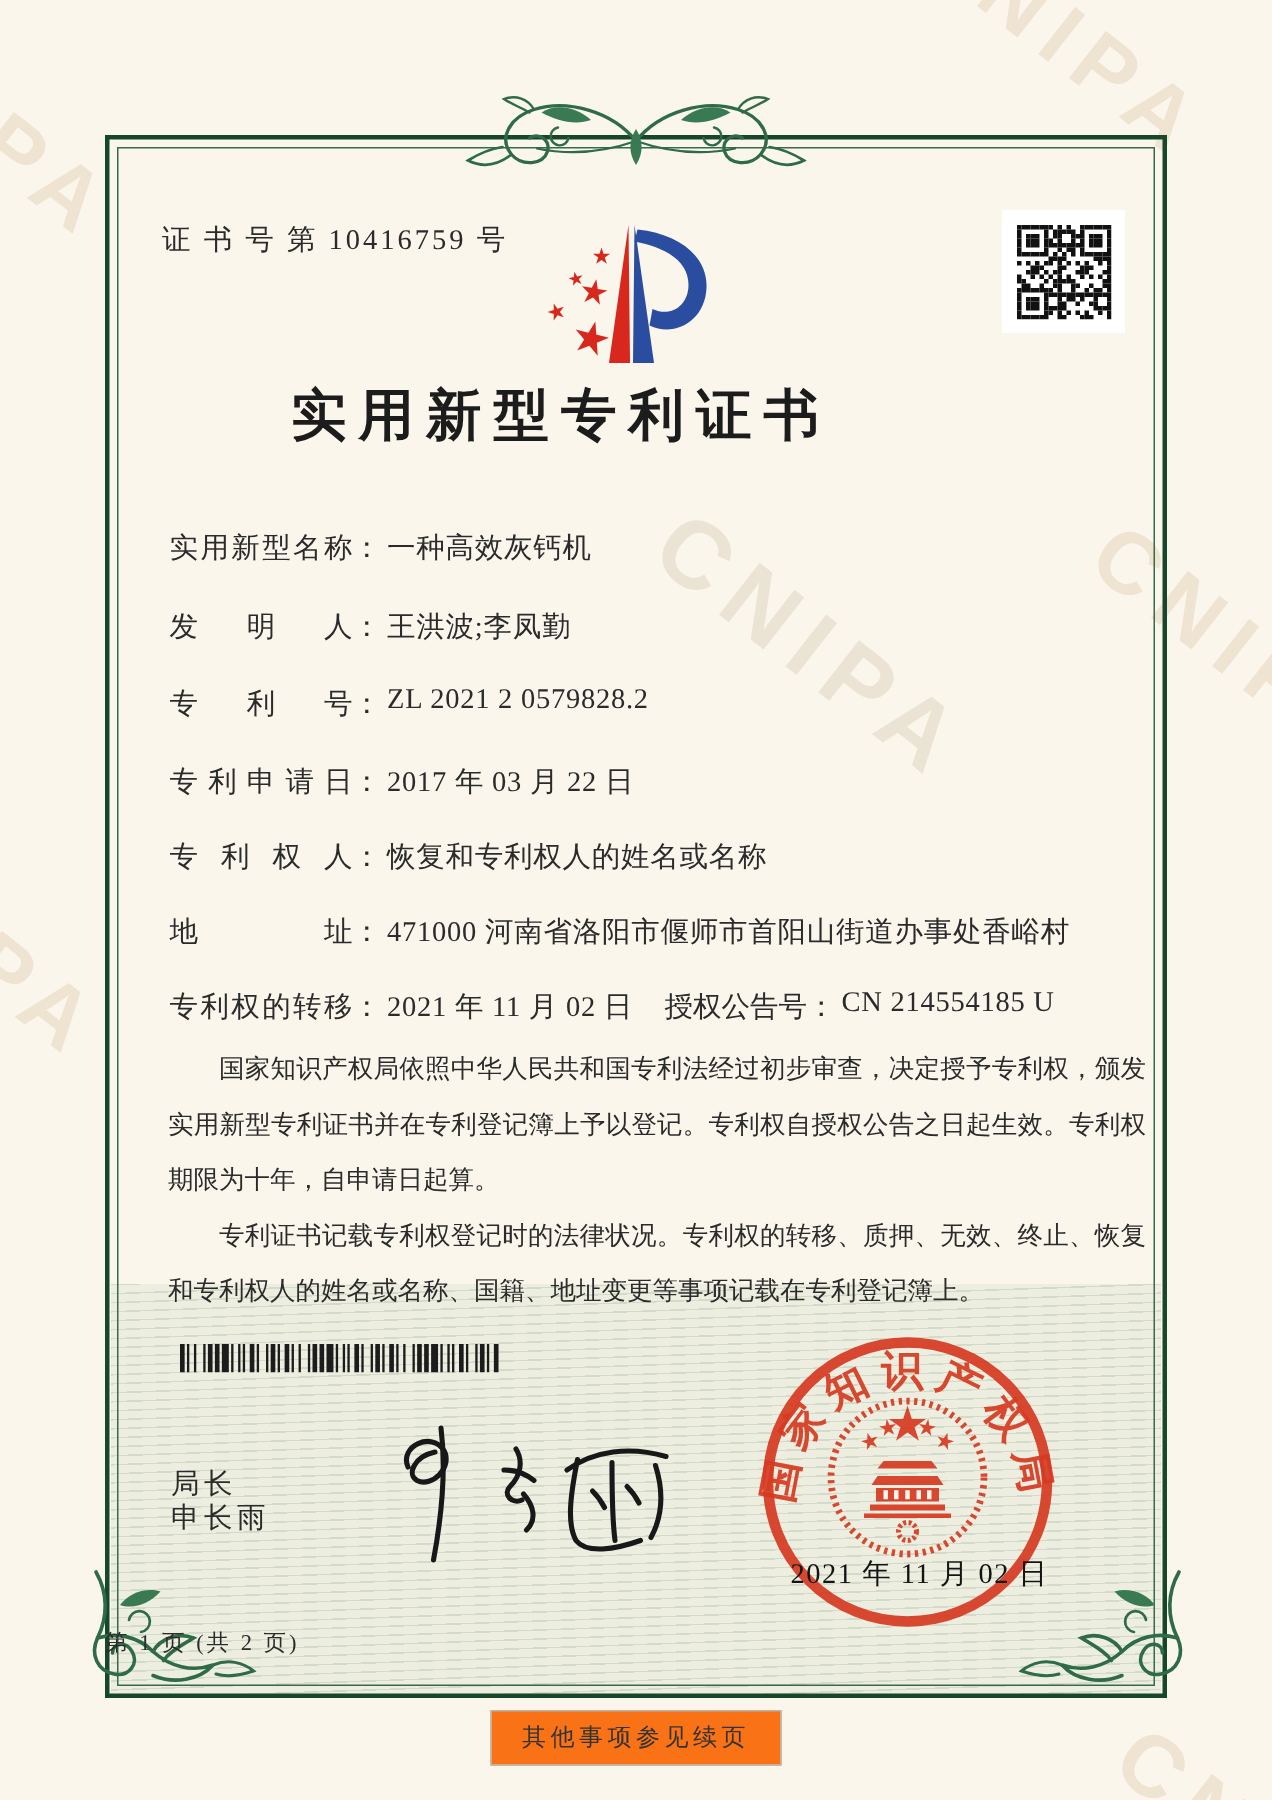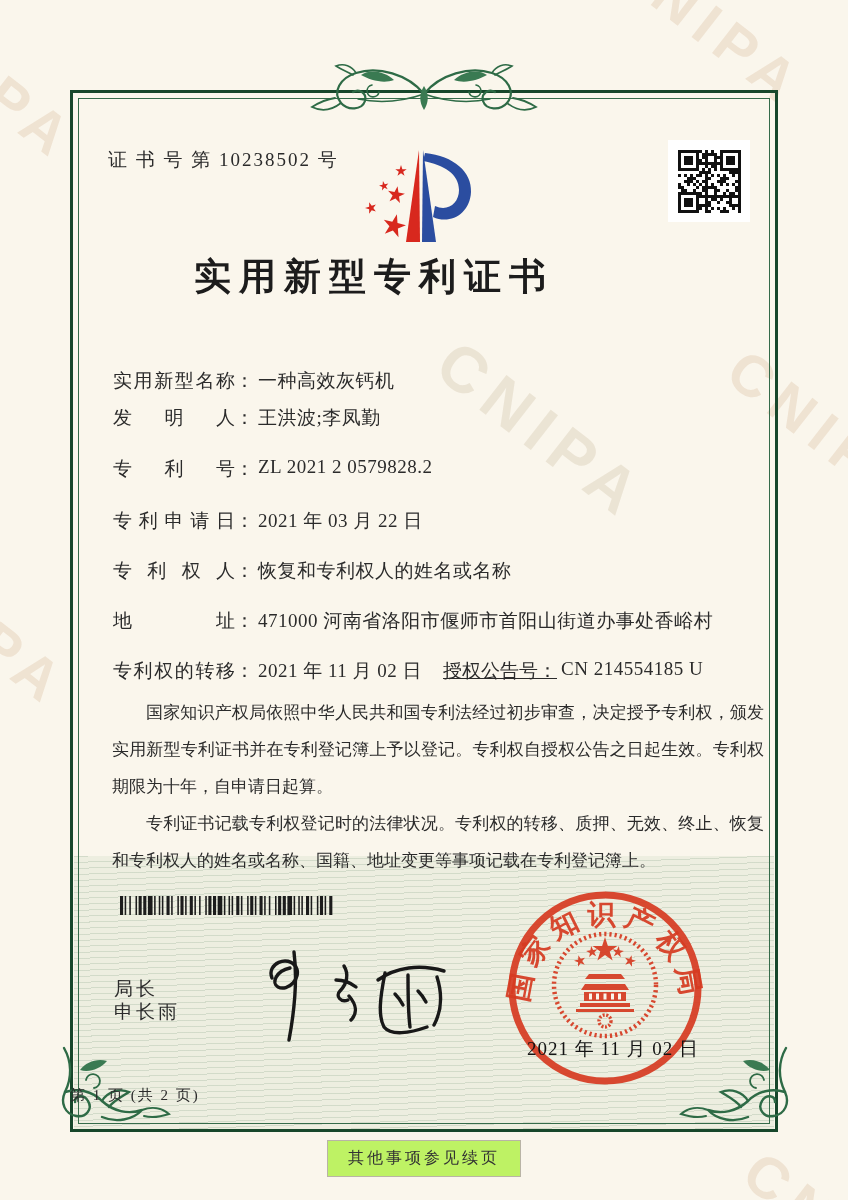--- a/index.html
+++ b/index.html
@@ -78,21 +78,21 @@
     position:absolute;left:113px;width:650px;height:28px;
     font-size:19px;z-index:4;white-space:nowrap;
   }
   .flabel{
     display:inline-block;width:122px;
     text-align:justify;text-align-last:justify;
     vertical-align:top;
   }
   .fcolon{display:inline-block;vertical-align:top;}
   .fvalue{display:inline-block;margin-left:4px;vertical-align:top;letter-spacing:0.5px;}
-  .grant-pair2{position:absolute;left:330px;top:0;white-space:nowrap;text-decoration:underline;}
+  .grant-pair2{position:absolute;left:330px;top:0;white-space:nowrap;}
   
   .body-text{
     position:absolute;left:112px;top:694px;width:652px;
     font-size:17px;line-height:37px;text-align:justify;z-index:4;
   }
   .body-text p{margin:0;text-indent:2em;}
   
   .barcode{position:absolute;left:120px;top:896px;z-index:4;}
   .director-title{position:absolute;left:114px;top:966px;font-size:19px;letter-spacing:3px;z-index:4;margin-top:10px;}
   .director-name{position:absolute;left:114px;top:999px;font-size:19px;letter-spacing:3px;z-index:4;}
@@ -102,21 +102,21 @@
     position:absolute;left:527px;top:1036px;font-size:19px;
     color:#141414;letter-spacing:1px;z-index:6;white-space:nowrap;
   }
   .page-info{
     position:absolute;left:70px;top:1086px;width:666px;
     font-size:15px;letter-spacing:2px;z-index:4;
   }
   .continuation{
     position:absolute;left:50%;top:1140px;transform:translateX(-50%);
     font-size:16px;letter-spacing:3px;color:#333;
-    border:1px solid #b9b4a6;background:#bef264;
+    border:1px solid #b9b4a6;background:#f97316;
     padding:7px 20px;z-index:4;white-space:nowrap;
   }
 </style>
 </head>
 <body>
 
 <div class="page">
 
   <div class="wm w1">CNIPA</div>
   <div class="wm w2">CNIPA</div>
@@ -160,21 +160,21 @@
     <g transform="translate(136,0) scale(-1,1)" stroke="#2e6b46" fill="none" stroke-width="2.4" stroke-linecap="round">
       <path d="M8,2 C16,16 16,32 9,46 C4,57 9,68 20,70 C30,72 37,63 32,55 C28,48 19,49 19,56"></path>
       <path d="M9,46 C22,42 36,45 46,55 C57,65 72,69 86,64 C77,74 60,77 46,71"></path>
       <path d="M46,55 C51,46 63,42 73,46 C65,51 57,55 53,61"></path>
       <path d="M86,64 C96,60 106,62 113,68 C104,71 95,72 88,70" stroke-width="2"></path>
       <path d="M24,24 C30,16 41,12 51,15 C44,23 33,27 24,24 Z" fill="#3a7a52" stroke="none"></path>
       <path d="M30,34 a7,7 0 1 1 8,8" stroke-width="1.8"></path>
     </g>
   </svg>
 
-  <div class="cert-no">证 书 号 第 10238502 号</div>
+  <div class="cert-no">证 书 号 第 10416759 号</div>
 
   <svg class="logo" width="150" height="112" viewBox="0 0 150 112">
     <defs>
       <path id="st" d="M0,-1 L0.2245,-0.309 0.9511,-0.309 0.363,0.118 0.5878,0.809 0,0.382 -0.5878,0.809 -0.363,0.118 -0.9511,-0.309 -0.2245,-0.309 Z"></path>
     </defs>
     <g fill="#d8281e">
       <use href="#st" transform="translate(45,31) scale(6)"></use>
       <use href="#st" transform="translate(28,46) scale(5) rotate(-12)"></use>
       <use href="#st" transform="translate(40,55) scale(9) rotate(10)"></use>
       <use href="#st" transform="translate(15,68) scale(6) rotate(-18)"></use>
@@ -437,31 +437,31 @@
         <rect x="30" y="60" width="3" height="3" fill="#111"></rect>
         <rect x="42" y="60" width="3" height="3" fill="#111"></rect>
         <rect x="45" y="60" width="3" height="3" fill="#111"></rect>
         <rect x="48" y="60" width="3" height="3" fill="#111"></rect>
         <rect x="60" y="60" width="3" height="3" fill="#111"></rect>
       </svg>
   </div>
 
   <div class="doc-title">实用新型专利证书</div>
 
-  <div class="field-row" style="top:368px">
+  <div class="field-row" style="top:352px">
     <span class="flabel">实用新型名称</span><span class="fcolon">：</span><span class="fvalue">一种高效灰钙机</span>
   </div>
   <div class="field-row" style="top:405px">
     <span class="flabel">发明人</span><span class="fcolon">：</span><span class="fvalue">王洪波;李凤勤</span>
   </div>
   <div class="field-row" style="top:456px">
     <span class="flabel">专利号</span><span class="fcolon">：</span><span class="fvalue">ZL 2021 2 0579828.2</span>
   </div>
   <div class="field-row" style="top:508px">
-    <span class="flabel">专利申请日</span><span class="fcolon">：</span><span class="fvalue">2021 年 03 月 22 日</span>
+    <span class="flabel">专利申请日</span><span class="fcolon">：</span><span class="fvalue">2017 年 03 月 22 日</span>
   </div>
   <div class="field-row" style="top:558px">
     <span class="flabel">专利权人</span><span class="fcolon">：</span><span class="fvalue">恢复和专利权人的姓名或名称</span>
   </div>
   <div class="field-row" style="top:608px">
     <span class="flabel">地址</span><span class="fcolon">：</span><span class="fvalue">471000 河南省洛阳市偃师市首阳山街道办事处香峪村</span>
   </div>
   <div class="field-row" style="top:658px">
     <span class="flabel">专利权的转移</span><span class="fcolon">：</span><span class="fvalue">2021 年 11 月 02 日</span>
     <span class="grant-pair2">

